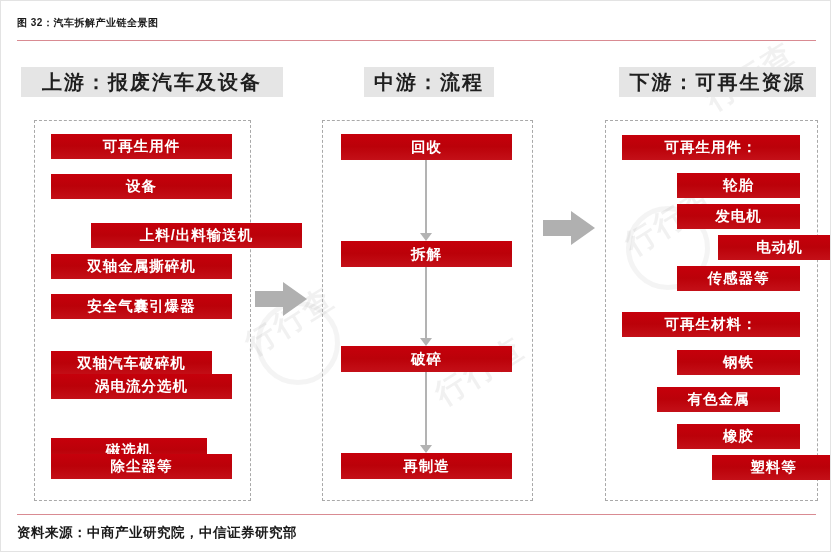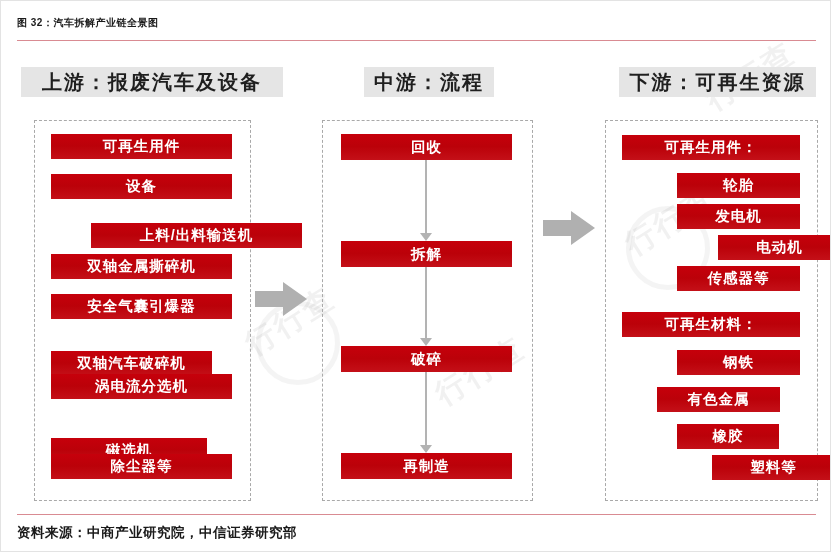--- a/index.html
+++ b/index.html
@@ -229,21 +229,21 @@
 
   <div class="red-bar" style="left:621px; top:134px; width:178px;">可再生用件：</div>
   <div class="red-bar" style="left:676px; top:172px; width:123px;">轮胎</div>
   <div class="red-bar" style="left:676px; top:203px; width:123px;">发电机</div>
   <div class="red-bar" style="left:676px; top:234px; width:123px;margin-left:41px;">电动机</div>
   <div class="red-bar" style="left:676px; top:265px; width:123px;">传感器等</div>
 
   <div class="red-bar" style="left:621px; top:311px; width:178px;">可再生材料：</div>
   <div class="red-bar" style="left:676px; top:349px; width:123px;">钢铁</div>
   <div class="red-bar" style="left:656px; top:386px; width:123px;">有色金属</div>
-  <div class="red-bar" style="left:676px; top:423px; width:102px;">橡胶</div>
+  <div class="red-bar" style="left:676px; top:423px; width:123px;">橡胶</div>
   <div class="red-bar" style="left:676px; top:454px; width:123px;margin-left:35px;">塑料等</div>
 
   <div class="block-arrow" style="left:254px; top:281px;">
     <div class="shaft"></div>
     <div class="tip"></div>
   </div>
   <div class="block-arrow" style="left:542px; top:210px;">
     <div class="shaft"></div>
     <div class="tip"></div>
   </div>

